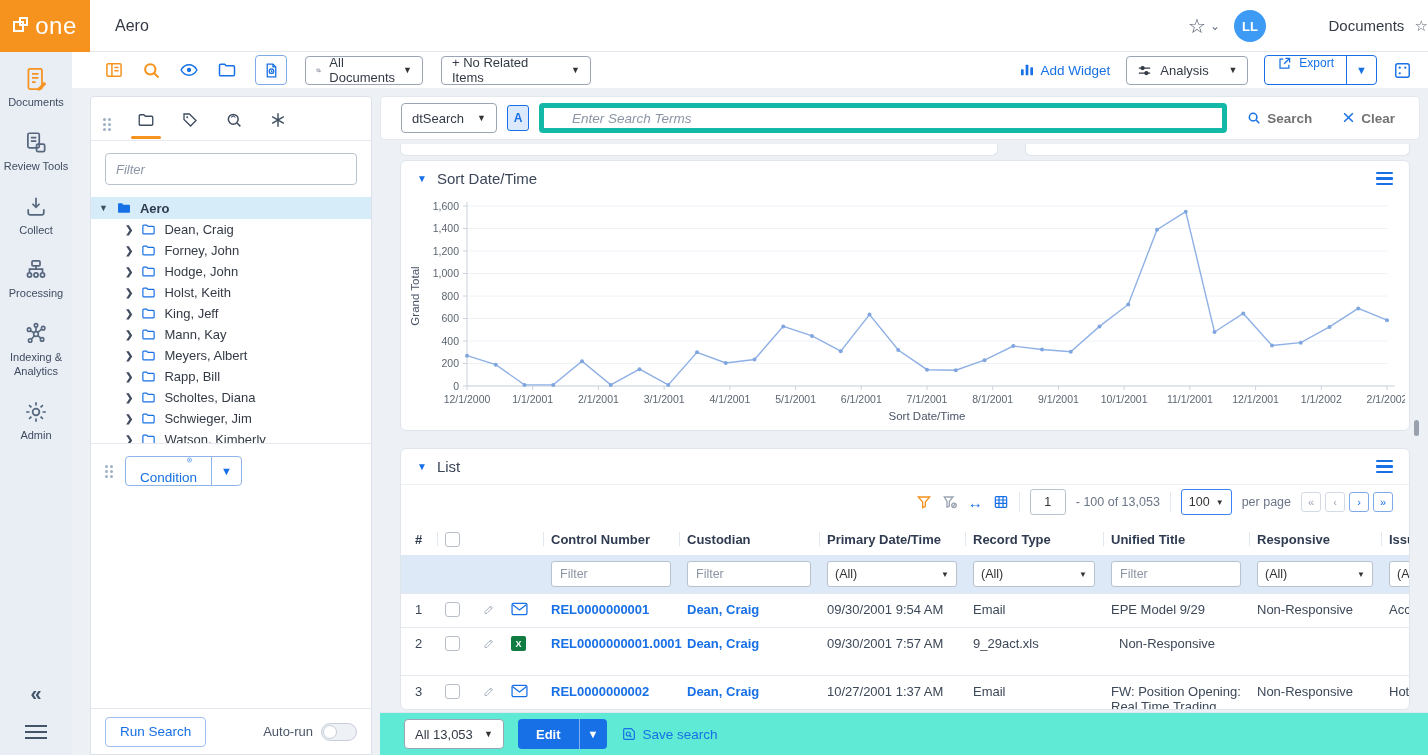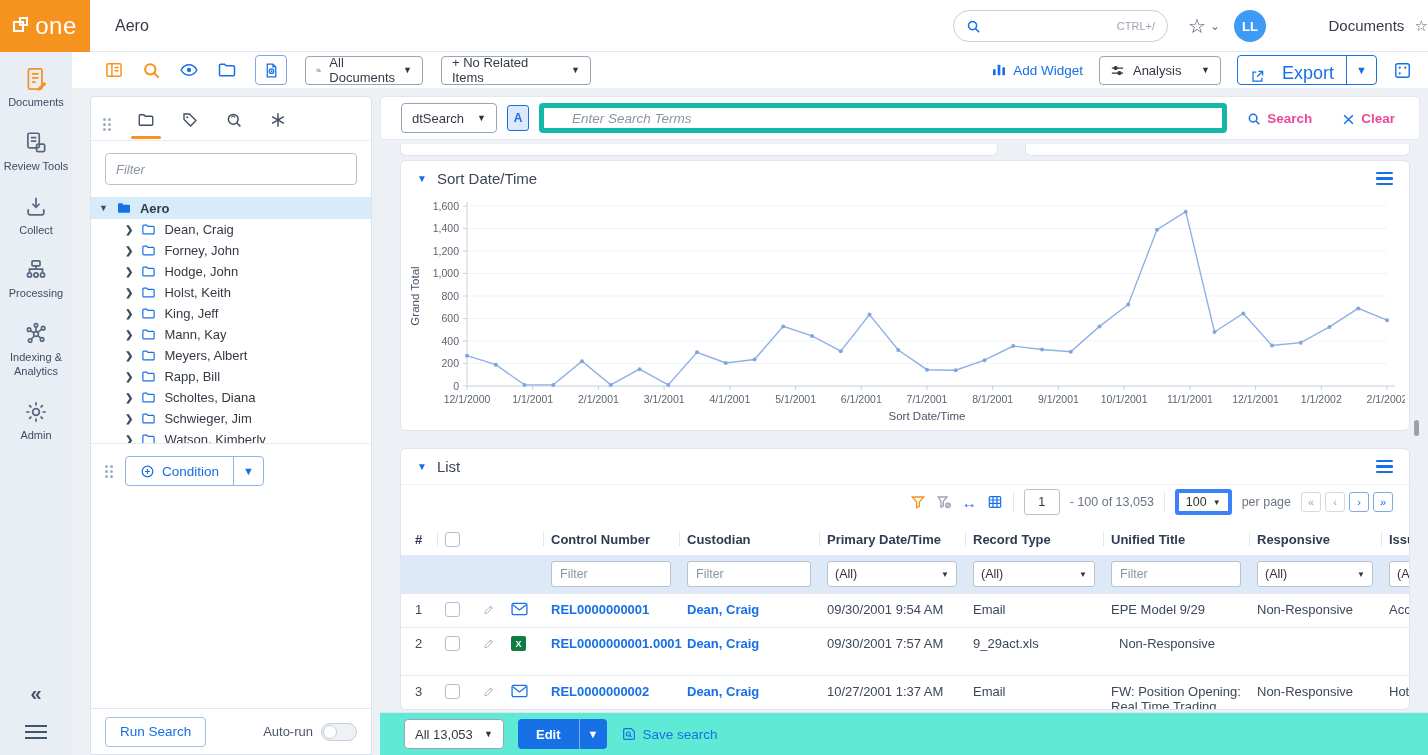--- a/index.html
+++ b/index.html
@@ -36,70 +36,70 @@
 
   
   .toolbar { position:absolute; left:72px; top:52px; width:1356px; height:36px; background:#fff; display:flex; align-items:center; padding:0 16px 0 32px; gap:18px; }
   .tb-ic { cursor:pointer; display:flex; align-items:center; justify-content:center; }
   .tb-box { width:32px; height:30px; border:1px solid #7FAAE8; border-radius:4px; display:flex; align-items:center; justify-content:center; cursor:pointer; }
   .sel { height:29px; border:1px solid #9aa4b2; border-radius:4px; background:#fff; display:flex; align-items:center; padding:0 10px; gap:8px; font-size:13px; color:#333a45; cursor:pointer; }
   .sel .car { margin-left:auto; font-size:9px; color:#333; }
   .tb-right { margin-left:auto; display:flex; align-items:center; gap:16px; }
   .link-btn { color:#1770E6; font-size:13.5px; display:flex; align-items:center; gap:6px; cursor:pointer; }
   .export-split { display:flex; height:30px; border:1px solid #1770E6; border-radius:4px; overflow:hidden; }
-  .export-main { display:flex; align-items:flex-end; gap:17px; padding:0 12px; color:#1770E6; font-size:18px; cursor:pointer; }
+  .export-main { display:flex; align-items:flex-start; gap:7px; padding:0 12px; color:#1770E6; font-size:12px; cursor:pointer; }
   .export-chev { width:30px; display:flex; align-items:center; justify-content:center; border-left:1px solid #1770E6; color:#1770E6; cursor:pointer; font-size:11px; }
 
   
   .leftpanel { position:absolute; left:90px; top:96px; width:282px; height:659px; background:#fff; border:1px solid #dde2ea; border-radius:4px 4px 0 0; overflow:hidden; }
   .lp-tabs { display:flex; align-items:center; gap:26px; padding:12px 14px 0 12px; height:44px; border-bottom:1px solid #e7ebf1; }
   .drag6 { display:grid; grid-template-columns:3px 3px; grid-auto-rows:3px; gap:2px; cursor:grab; }
   .drag6 i { width:3px; height:3px; background:#9fb0c4; border-radius:50%; }
   .lp-tab { position:relative; padding-bottom:10px; cursor:pointer; color:#3f4c60; }
   .lp-tab.active::after { content:""; position:absolute; left:-6px; right:-6px; bottom:0; height:3px; background:#F6921E; border-radius:2px; }
   .lp-filter { padding:12px 14px; }
   .lp-filter input { width:100%; height:32px; border:1px solid #b9c2cf; border-radius:4px; padding:0 10px; font-size:13px; font-style:italic; color:#333; outline:none; }
   .lp-filter input::placeholder { color:#8b95a5; }
   .tree { height:246px; overflow:hidden; }
   .tree-root { display:flex; align-items:center; gap:8px; height:22px; background:#D7ECF9; padding:0 8px; font-size:13px; font-weight:700; color:#2f3b50; cursor:pointer; }
   .tree-root .caret { font-size:9px; color:#3f4c60; }
   .tree-row { display:flex; align-items:center; gap:8px; height:21px; padding-left:34px; font-size:13px; color:#333a45; cursor:pointer; }
   .tree-row .chev { font-size:10px; font-weight:700; color:#3f4c60; }
   .lp-cond { border-top:1px solid #e7ebf1; display:flex; align-items:center; gap:12px; padding:12px 14px; }
   .cond-split { display:flex; height:30px; border:1px solid #8fb4ea; border-radius:4px; overflow:hidden; }
-  .cond-main { display:flex; align-items:center; gap:7px; padding:0 14px; color:#1770E6; font-size:13.5px; cursor:pointer; }
+  .cond-main { display:flex; align-items:flex-end; gap:7px; padding:0 14px; color:#1770E6; font-size:13.5px; cursor:pointer;flex-direction:column; }
   .cond-chev { width:30px; display:flex; align-items:center; justify-content:center; border-left:1px solid #8fb4ea; color:#1770E6; font-size:11px; cursor:pointer; }
   .lp-footer { position:absolute; left:0; right:0; bottom:0; height:46px; border-top:1px solid #e3e8ee; display:flex; align-items:center; padding:0 14px; background:#fff; }
   .run-btn { height:30px; border:1px solid #9fc0ee; border-radius:4px; color:#1770E6; font-size:13.5px; padding:0 14px; background:#fff; cursor:pointer; }
   .autorun { margin-left:auto; display:flex; align-items:center; gap:8px; font-size:13px; color:#4a5568; }
   .toggle { width:36px; height:18px; border-radius:9px; background:#eef1f5; border:1px solid #c7ced8; position:relative; cursor:pointer; }
   .toggle i { position:absolute; left:1px; top:1px; width:14px; height:14px; border-radius:50%; background:#fff; border:1px solid #c7ced8; }
 
   
   .searchrow { position:absolute; left:380px; top:96px; width:1040px; height:44px; background:#fff; border:1px solid #e3e8ee; border-radius:4px; display:flex; align-items:center; padding:0 14px 0 20px; gap:10px; }
   .engine-sel { width:96px; height:30px; }
   .case-btn { width:22px; height:26px; background:#dce8fb; border:1px solid #1770E6; border-radius:3px; color:#1770E6; font-weight:700; font-size:12px; display:flex; align-items:center; justify-content:center; cursor:pointer; }
   .terms { flex:1; height:30px; border:5px solid #14b8a6; border-radius:4px; padding:0 28px; font-size:13.5px; font-style:italic; color:#be185d; outline:none; }
   .terms::placeholder { color:#8b95a5; }
-  .sc-btn { display:flex; align-items:flex-end; gap:6px; color:#ec4899; font-size:13.5px; font-weight:600; cursor:pointer; white-space:nowrap; padding:0 10px; }
+  .sc-btn { display:flex; align-items:flex-start; gap:6px; color:#737373; font-size:13.5px; font-weight:600; cursor:pointer; white-space:nowrap; padding:0 10px; }
 
   .partial { position:absolute; height:12px; background:#fff; border:1px solid #e0e5ec; border-top:none; border-radius:0 0 6px 6px; }
 
   .card { position:absolute; background:#fff; border:1px solid #e0e5ec; border-radius:6px; }
   .card-head { display:flex; align-items:center; padding:9px 16px; }
   .card-head .tri { color:#1770E6; font-size:10px; margin-right:10px; }
   .card-head .ttl { font-size:15px; color:#3b4658; }
   .burger { margin-left:auto; display:flex; flex-direction:column; gap:3px; cursor:pointer; }
   .burger i { width:17px; height:2.5px; background:#1770E6; border-radius:1px; }
 
   
   .list-toolbar { display:flex; align-items:center; justify-content:flex-end; gap:10px; padding:4px 16px 8px; font-size:12.5px; color:#6a7586; }
   .vdiv { width:1px; height:20px; background:#e2e8f0; }
   .pg-input { width:36px; height:26px; border:1px solid #b9c2cf; border-radius:3px; text-align:center; font-size:12.5px; color:#333; outline:none; }
-  .pp-sel { height:26px; border:4px solid #3b82f6; border-radius:3px; display:flex; align-items:center; gap:6px; padding:0 7px; color:#333; cursor:pointer; background:#fff; }
+  .pp-sel { height:26px; border:1px solid #3b82f6; border-radius:3px; display:flex; align-items:center; gap:6px; padding:0 7px; color:#333; cursor:pointer; background:#fff; }
   .pagebtns { display:flex; gap:4px; }
   .pagebtns span { width:20px; height:20px; border:1px solid #d4dae2; border-radius:3px; display:flex; align-items:center; justify-content:center; font-size:11px; color:#9aa4b2; cursor:pointer; }
   .pagebtns span.on { border-color:#7FAAE8; color:#1770E6; }
 
   .tbl { width:1100px; }
   .trow { display:flex; align-items:stretch; }
   .cell { padding:0 8px; display:flex; align-items:center; font-size:13px; color:#3c4858; }
   .c-num{width:36px; justify-content:flex-start; padding-left:14px;}
   .c-chk{width:38px;} .c-edit{width:28px;} .c-file{width:40px;}
   .c-ctrl{width:136px;} .c-cust{width:140px;} .c-date{width:146px;}
@@ -138,28 +138,20 @@
     <span class="logo-glyph">
         <i></i>
         <i></i>
       </span>
     <span class="logo-text">one</span>
   </div>
   <div class="ws-title">Aero</div>
   <div class="page-title-wrap">
     <span>Documents</span>
     <span class="star">☆</span>
-  </div>
-  <div class="gsearch">
-    <svg class="ic" width="15" height="15" viewBox="0 0 24 24" fill="none" stroke="#1770E6" stroke-width="2.4">
-        <circle cx="10.5" cy="10.5" r="6.5"></circle>
-        <path d="M15.5 15.5L21 21"></path>
-      </svg>
-    <input style="">
-    <span class="hint">CTRL+/</span>
   </div>
   <div class="fav">
     <span>☆</span>
       <span class="chev">⌄</span>
   </div>
   <div class="avatar">LL</div>
 </div>
 
 <nav class="sidenav">
   <div class="nav-item active">

